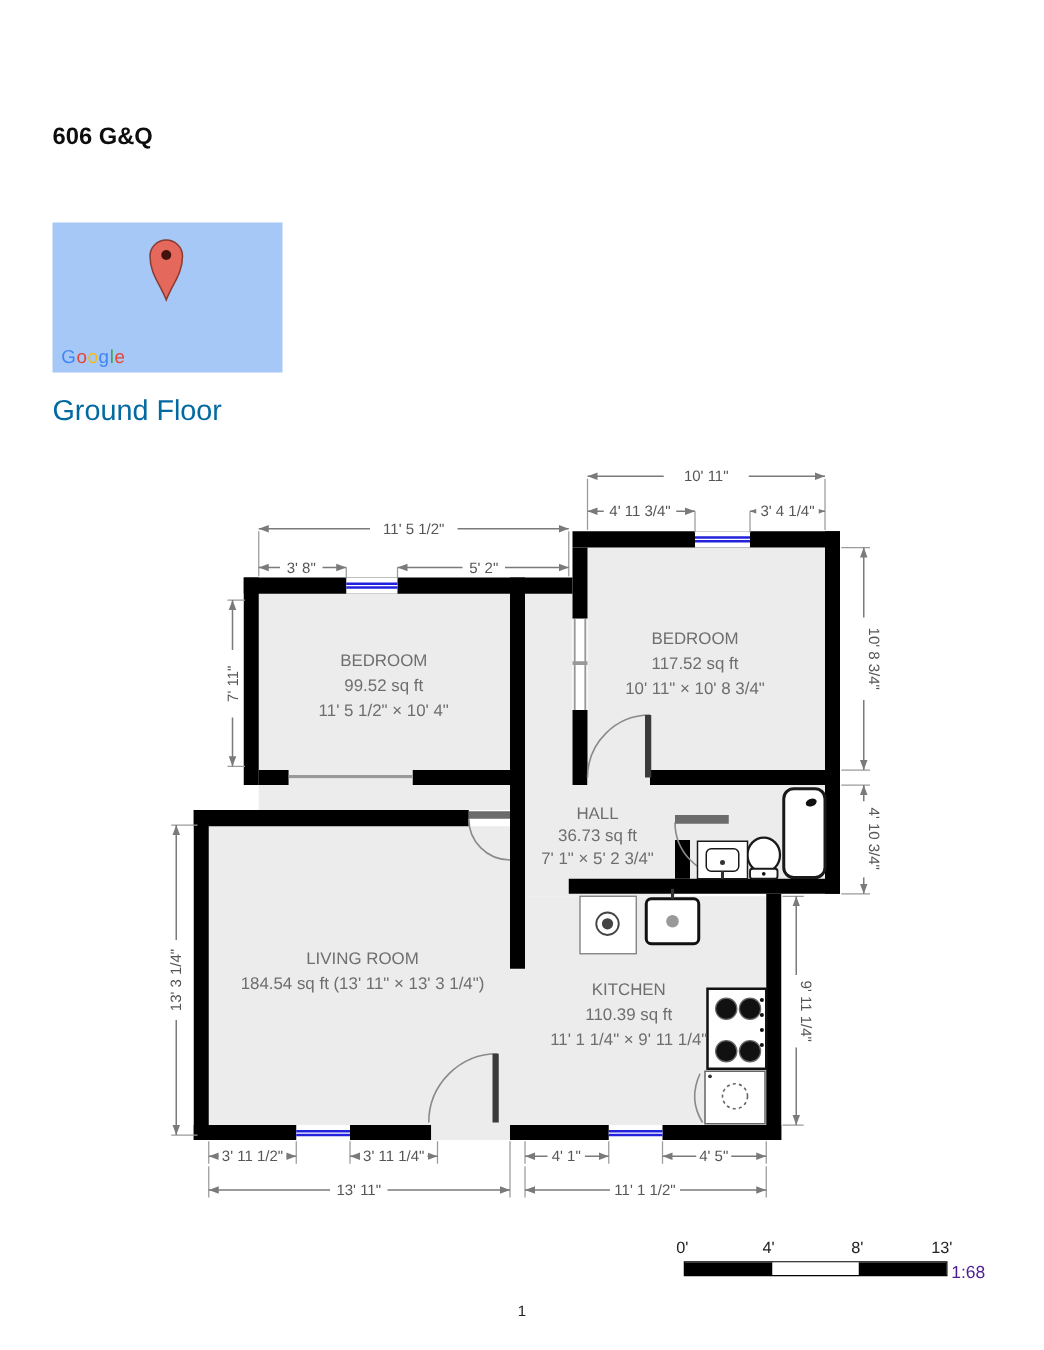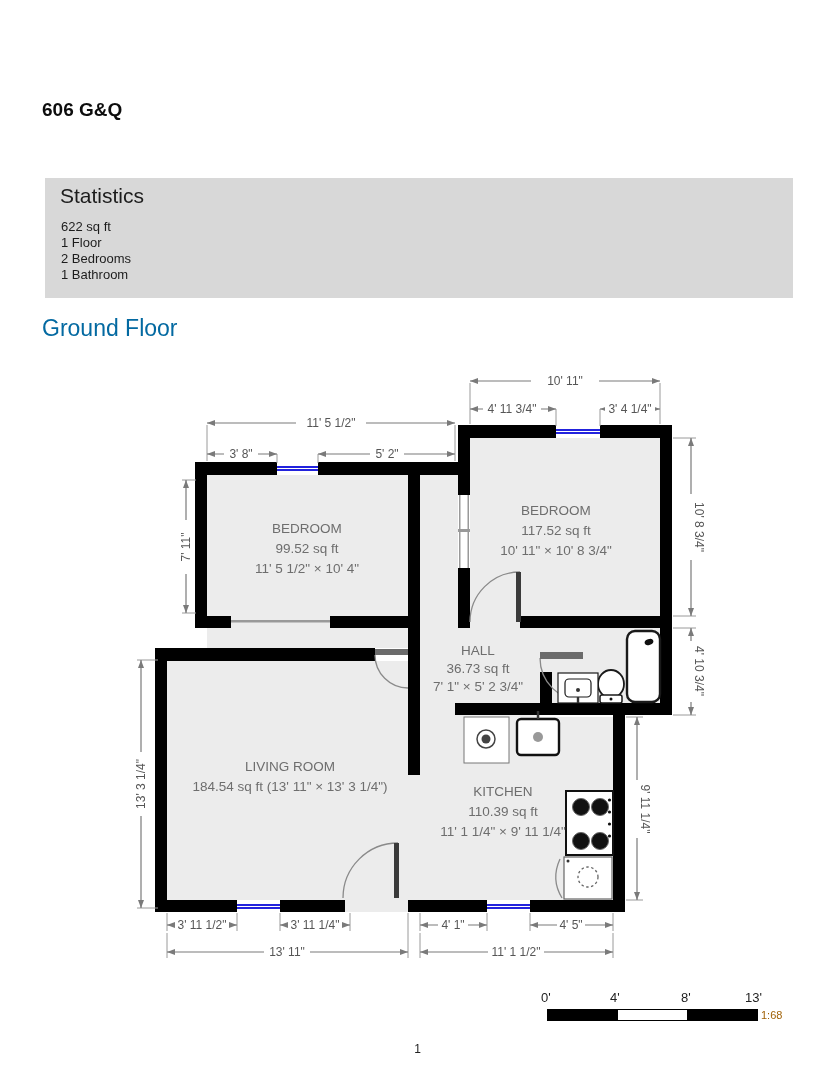--- a/index.html
+++ b/index.html
@@ -13,21 +13,21 @@
   .stathead{position:absolute;left:15px;top:6px;font-size:21px;color:#1c1c1c;}
   .statline{position:absolute;left:16px;font-size:13px;color:#1c1c1c;}
   .glogo{position:absolute;left:7px;bottom:4px;font-size:15px;font-weight:500;letter-spacing:.5px;}
   .floorhead{left:42px;top:315px;font-size:23px;color:#0369a1;}
   .plan{left:130px;top:370px;}
   .scalelabels span{position:absolute;top:0;font-size:13px;color:#222;}
   .scalewrap{left:0;top:990px;width:835px;height:45px;}
   .scalebar{position:absolute;left:547px;top:19px;width:209px;height:10px;border:1px solid #000;display:flex;}
   .scalebar .b{background:#000;flex:1;}
   .scalebar .w{background:#fff;flex:1;}
-  .ratio{position:absolute;left:761px;top:19px;font-size:11px;color:#a16207;}
+  .ratio{position:absolute;left:761px;top:19px;font-size:14px;color:#4c1d95;}
   .disc{left:40px;width:440px;font-size:8px;color:#1a1a1a;letter-spacing:.1px;}
   .pagenum{left:0;top:1042px;width:835px;text-align:center;font-size:12px;color:#222;}
   
   .wall{fill:#000;}
   .room{fill:#ececec;}
   .gap{fill:#ececec;}
   .whitegap{fill:#ffffff;}
   .thinline{fill:#999;}
   .winwhite{fill:#ffffff;}
   .winblue{fill:#2222dd;}
@@ -44,26 +44,28 @@
   text{font-family:"Liberation Sans",sans-serif;}
 </style>
 </head>
 <body>
 
 <div class="page">
 
   <div class="abs title">606 G&amp;Q</div>
 
   <div class="abs statbox">
-    <div class="statpanel">
-      <div class="stathead">Statistics</div>
-      <div class="statline" style="top:41px">622 sq ft</div>
-      <div class="statline" style="top:57px">1 Floor</div>
-      <div class="statline" style="top:73px">2 Bedrooms</div>
-      <div class="statline" style="top:89px">1 Bathroom</div>
+    <div class="mapthumb">
+      <svg width="184" height="120">
+        <path d="M91 62 C86 49 78 41 78 27 A13 13 0 1 1 104 27 C104 41 96 49 91 62 Z" fill="#e4695c" stroke="#8a3a30" stroke-width="1.2"></path>
+        <circle cx="91" cy="26" r="4" fill="#44120c"></circle>
+      </svg>
+      <div class="glogo">
+        <span style="color:#4285F4">G</span><span style="color:#EA4335">o</span><span style="color:#FBBC05">o</span><span style="color:#4285F4">g</span><span style="color:#34A853">l</span><span style="color:#EA4335">e</span>
+      </div>
     </div>
   </div>
 
   <div class="abs floorhead">Ground Floor</div>
 
   <svg class="abs plan" width="580" height="600" viewBox="130 370 580 600">
 
     <defs>
       <marker id="ma" markerUnits="userSpaceOnUse" markerWidth="9" markerHeight="8" refX="8" refY="4" orient="auto-start-reverse">
         <path d="M0,1 L8,4 L0,7 Z" fill="#7a7a7a"></path>

